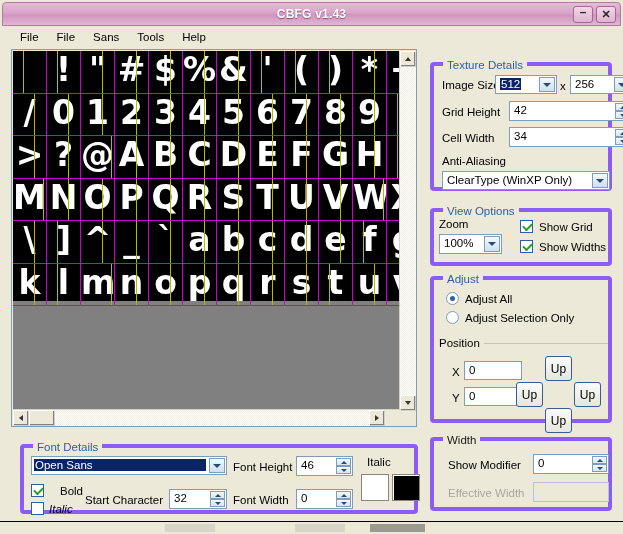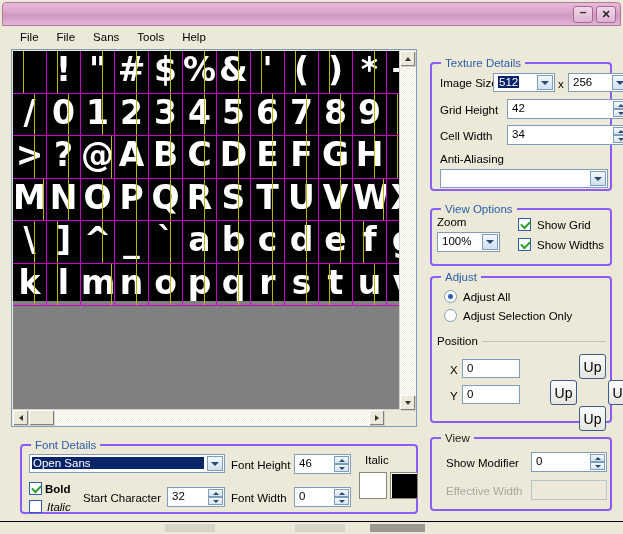--- a/index.html
+++ b/index.html
@@ -107,21 +107,21 @@
     border-top-color:#fff;border-left-color:#fff;
     box-shadow:inset -1px -1px 0 #808080;box-sizing:border-box;cursor:default;
   }
   .arr{width:0;height:0;border-style:solid;}
   .arr-up{border-width:0 3.5px 4px 3.5px;border-color:transparent transparent #333 transparent;}
   .arr-dn{border-width:4px 3.5px 0 3.5px;border-color:#333 transparent transparent transparent;}
   .arr-lf{border-width:3.5px 4px 3.5px 0;border-color:transparent #333 transparent transparent;}
   .arr-rt{border-width:3.5px 0 3.5px 4px;border-color:transparent transparent transparent #333;}
   
   .group{
-    position:absolute;border:2px solid #8b5cf6;border-radius:4px;
+    position:absolute;border:4px solid #8b5cf6;border-radius:4px;
     box-sizing:border-box;
   }
   .group > .legend{
     position:absolute;top:-7px;left:9px;padding:0 4px;background:#ece9d8;
     color:#2b5fa8;font-size:11.5px;white-space:nowrap;
   }
   
   .lbl{position:absolute;font-size:11.5px;color:#000;white-space:nowrap;}
   .lbl.dis{color:#aaa6a0;}
   .tbox{
@@ -167,39 +167,40 @@
     position:absolute;width:13px;height:13px;border-radius:50%;
     background:#fff;border:1px solid #7f9db9;box-sizing:border-box;
   }
   .radio.on::after{
     content:"";position:absolute;left:3px;top:3px;width:5px;height:5px;
     border-radius:50%;background:#2b5fa8;
   }
   .btn{
     position:absolute;background:linear-gradient(to bottom,#fbfbfb,#e6e6de);
     border:1px solid #3a5b8c;border-radius:3px;box-sizing:border-box;
-    font-size:14px;color:#000;
-    display:flex;align-items:center;justify-content:center;cursor:default;margin-left:36px;
+    font-size:12px;color:#000;
+    display:flex;align-items:center;justify-content:center;cursor:default;
   }
   .swatch{position:absolute;border:1px solid #8a8678;box-sizing:border-box;
           box-shadow:inset 1px 1px 0 #fff;}
   .sep-line{position:absolute;background:#c8c4b4;height:1px;}
   
   .bg-sliver{
     position:absolute;left:0;bottom:0;width:623px;height:12px;
     background:#ece9d8;border-top:1px solid #000;overflow:hidden;
   }
   .bg-sliver .bit{position:absolute;background:#d8d4c8;}
 </style>
 </head>
 <body>
 
 <div id="app">
 
   <div class="titlebar">
+    <div class="title-text">CBFG v1.43</div>
     <div class="win-btns">
       <div class="win-btn min">–</div>
       <div class="win-btn">✕</div>
     </div>
   </div>
 
   <div class="menubar">
     <div class="menu-item">File</div>
     <div class="menu-item">File</div>
     <div class="menu-item">Sans</div>
@@ -280,20 +281,21 @@
             <i class="arr arr-up"></i>
           </div>
           <div>
             <i class="arr arr-dn"></i>
           </div>
       </span>
     </div>
 
     <div class="lbl" style="left:8px;top:89px;">Anti-Aliasing</div>
     <div class="combo" style="left:8px;top:105px;width:168px;height:19px;">
+      <span class="val">ClearType (WinXP Only)</span>
       <span class="drop">
           <i class="arr arr-dn"></i>
         </span>
     </div>
   </div>
 
   <div class="group" style="left:430px;top:208px;width:182px;height:58px;">
     <div class="legend">View Options</div>
 
     <div class="lbl" style="left:5px;top:6px;">Zoom</div>
@@ -332,21 +334,21 @@
       <span>0</span>
     </div>
 
     <div class="btn" style="left:111px;top:76px;width:27px;height:25px;">Up</div>
     <div class="btn" style="left:82px;top:102px;width:27px;height:25px;">Up</div>
     <div class="btn" style="left:140px;top:102px;width:27px;height:25px;">Up</div>
     <div class="btn" style="left:111px;top:128px;width:27px;height:25px;">Up</div>
   </div>
 
   <div class="group" style="left:430px;top:437px;width:182px;height:74px;">
-    <div class="legend dark" style="color:#1a1a1a;">View</div>
+    <div class="legend dark" style="color:#1a1a1a;">Width</div>
 
     <div class="lbl" style="left:14px;top:18px;">Show Modifier</div>
     <div class="tbox" style="left:99px;top:13px;width:76px;height:20px;">
       <span>0</span>
       <span class="spin">
         <div>
             <i class="arr arr-up"></i>
           </div>
           <div>
             <i class="arr arr-dn"></i>
@@ -364,21 +366,21 @@
     <div class="legend">Font Details</div>
 
     <div class="combo" style="left:7px;top:8px;width:196px;height:19px;">
       <span class="val sel" style="left:2px;right:20px;overflow:hidden;">Open Sans</span>
       <span class="drop">
           <i class="arr arr-dn"></i>
         </span>
     </div>
 
     <div class="chk on" style="left:7px;top:36px;"></div>
-    <div class="lbl" style="left:23px;top:37px;font-weight:bold;">Bold</div>
+    <div class="lbl" style="left:36px;top:37px;font-weight:normal;">Bold</div>
 
     <div class="chk" style="left:7px;top:54px;"></div>
     <div class="lbl" style="left:25px;top:55px;font-style:italic;">Italic</div>
 
     <div class="lbl" style="left:61px;top:46px;">Start Character</div>
     <div class="tbox" style="left:145px;top:41px;width:58px;height:20px;">
       <span>32</span>
       <span class="spin">
         <div>
             <i class="arr arr-up"></i>

